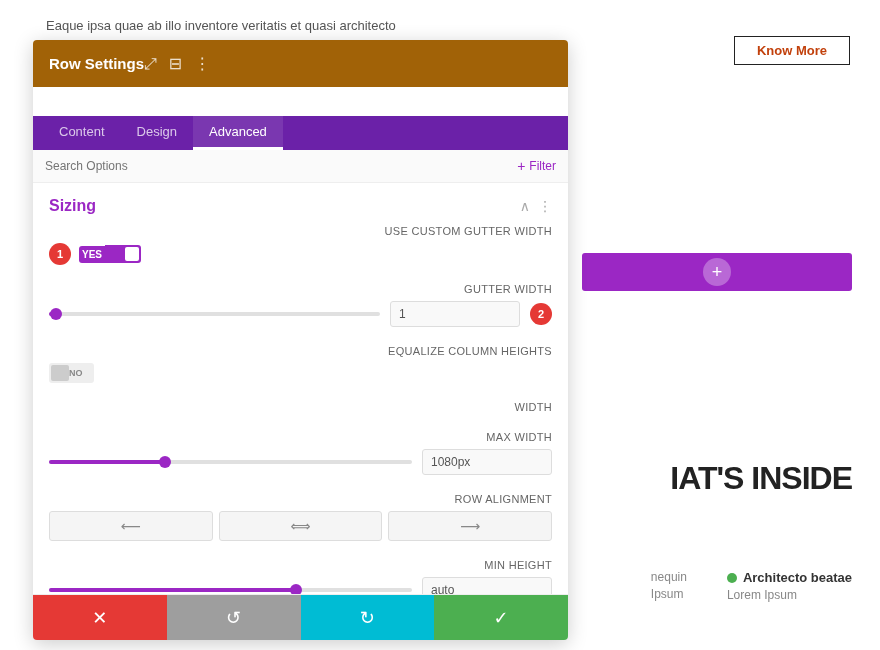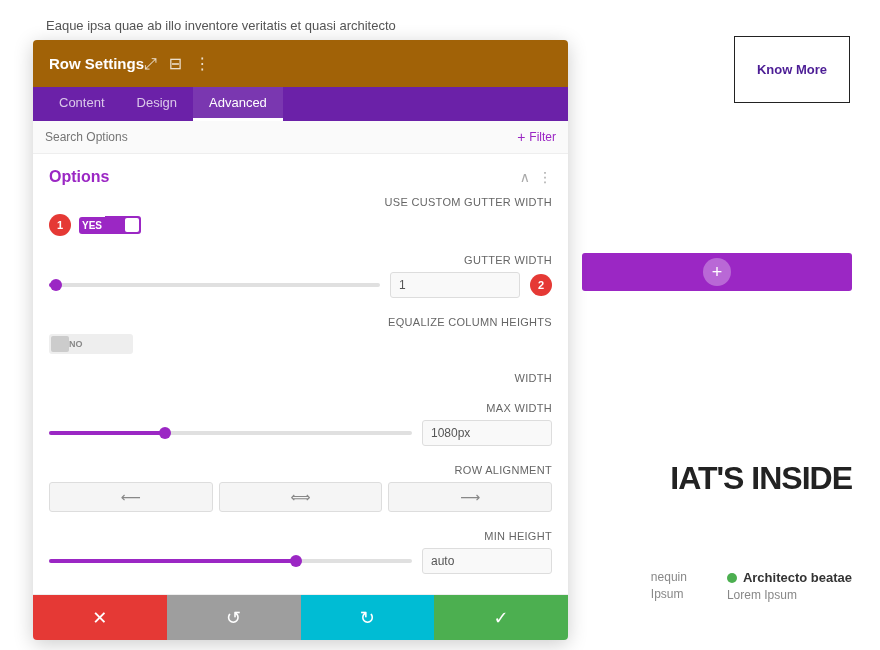--- a/index.html
+++ b/index.html
@@ -27,26 +27,26 @@
       left: 46px;
       font-size: 13px;
       color: #555;
     }
 
     .know-more-btn {
       position: absolute;
       top: 36px;
       right: 30px;
       border: 1.5px solid #222;
-      padding: 25px 22px;
+      padding: 6px 22px;
       font-size: 13px;
       font-weight: 600;
       background: #fff;
       cursor: pointer;
-      color: #4c1d95;
+      color: #c2410c;
     }
 
     
     .purple-bar {
       position: absolute;
       top: 253px;
       right: 28px;
       width: 270px;
       height: 38px;
       background: #9b27c4;
@@ -160,20 +160,21 @@
       color: rgba(255,255,255,0.8);
       font-size: 16px;
       cursor: pointer;
     }
 
     
     .tabs {
       background: #6b21a8;
       display: flex;
       padding: 0 10px;
+      margin-top: 29px;
     }
     .tab {
       padding: 8px 16px;
       color: rgba(255,255,255,0.75);
       font-size: 13px;
       cursor: pointer;
       border-bottom: 3px solid transparent;
     }
     .tab.active {
       color: #fff;
@@ -322,21 +323,21 @@
       font-size: 12px;
       color: #555;
       background: #f9f9f9;
     }
     .badge-red { background: #e53935; }
 
     
     .no-toggle {
       display: flex;
       align-items: center;
-      width: 84px;
+      width: 45px;
       height: 20px;
       background: #eee;
       border-radius: 3px;
       position: relative;
       cursor: pointer;
     }
     .no-label {
       font-size: 9px;
       font-weight: 700;
       color: #888;
@@ -458,21 +459,21 @@
     <input class="search-input" type="text" placeholder="Search Options" style="">
     <div class="filter-btn">
       <span class="filter-plus">+</span>
       <span> Filter</span>
     </div>
   </div>
 
   <div class="panel-body">
 
     <div class="section-header">
-      <span class="section-title">Options</span>
+      <span class="section-title">Sizing</span>
       <div class="section-icons">
         <span class="section-icon">∧</span>
         <span class="section-icon">⋮</span>
       </div>
     </div>
 
     <div class="form-row" style="position:relative;">
       <div class="form-label">Use Custom Gutter Width</div>
       <div style="display:flex;align-items:center;gap:8px;">
 

